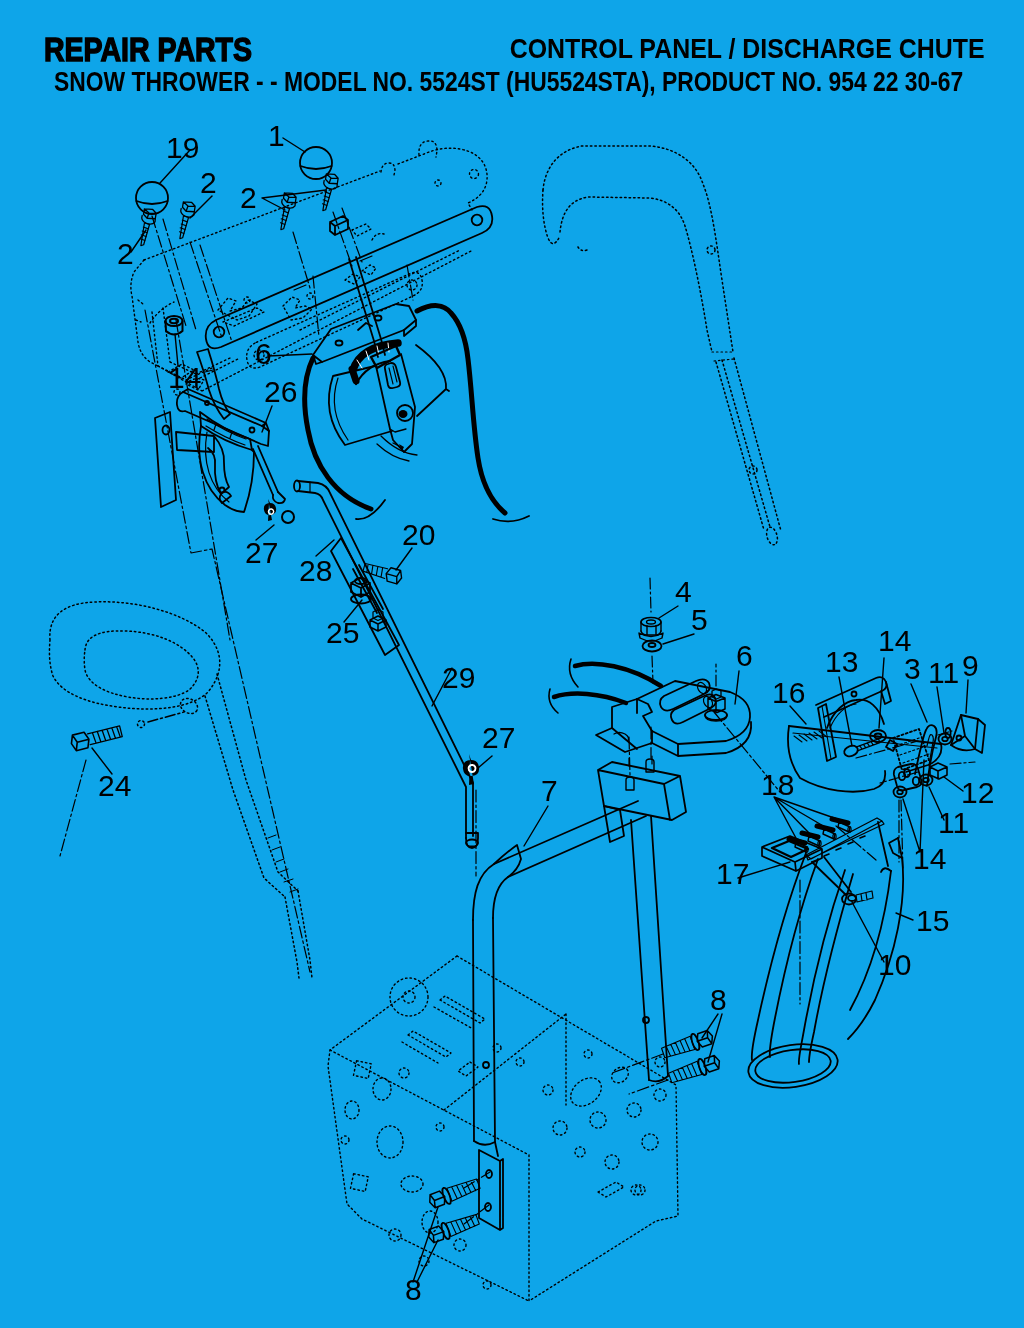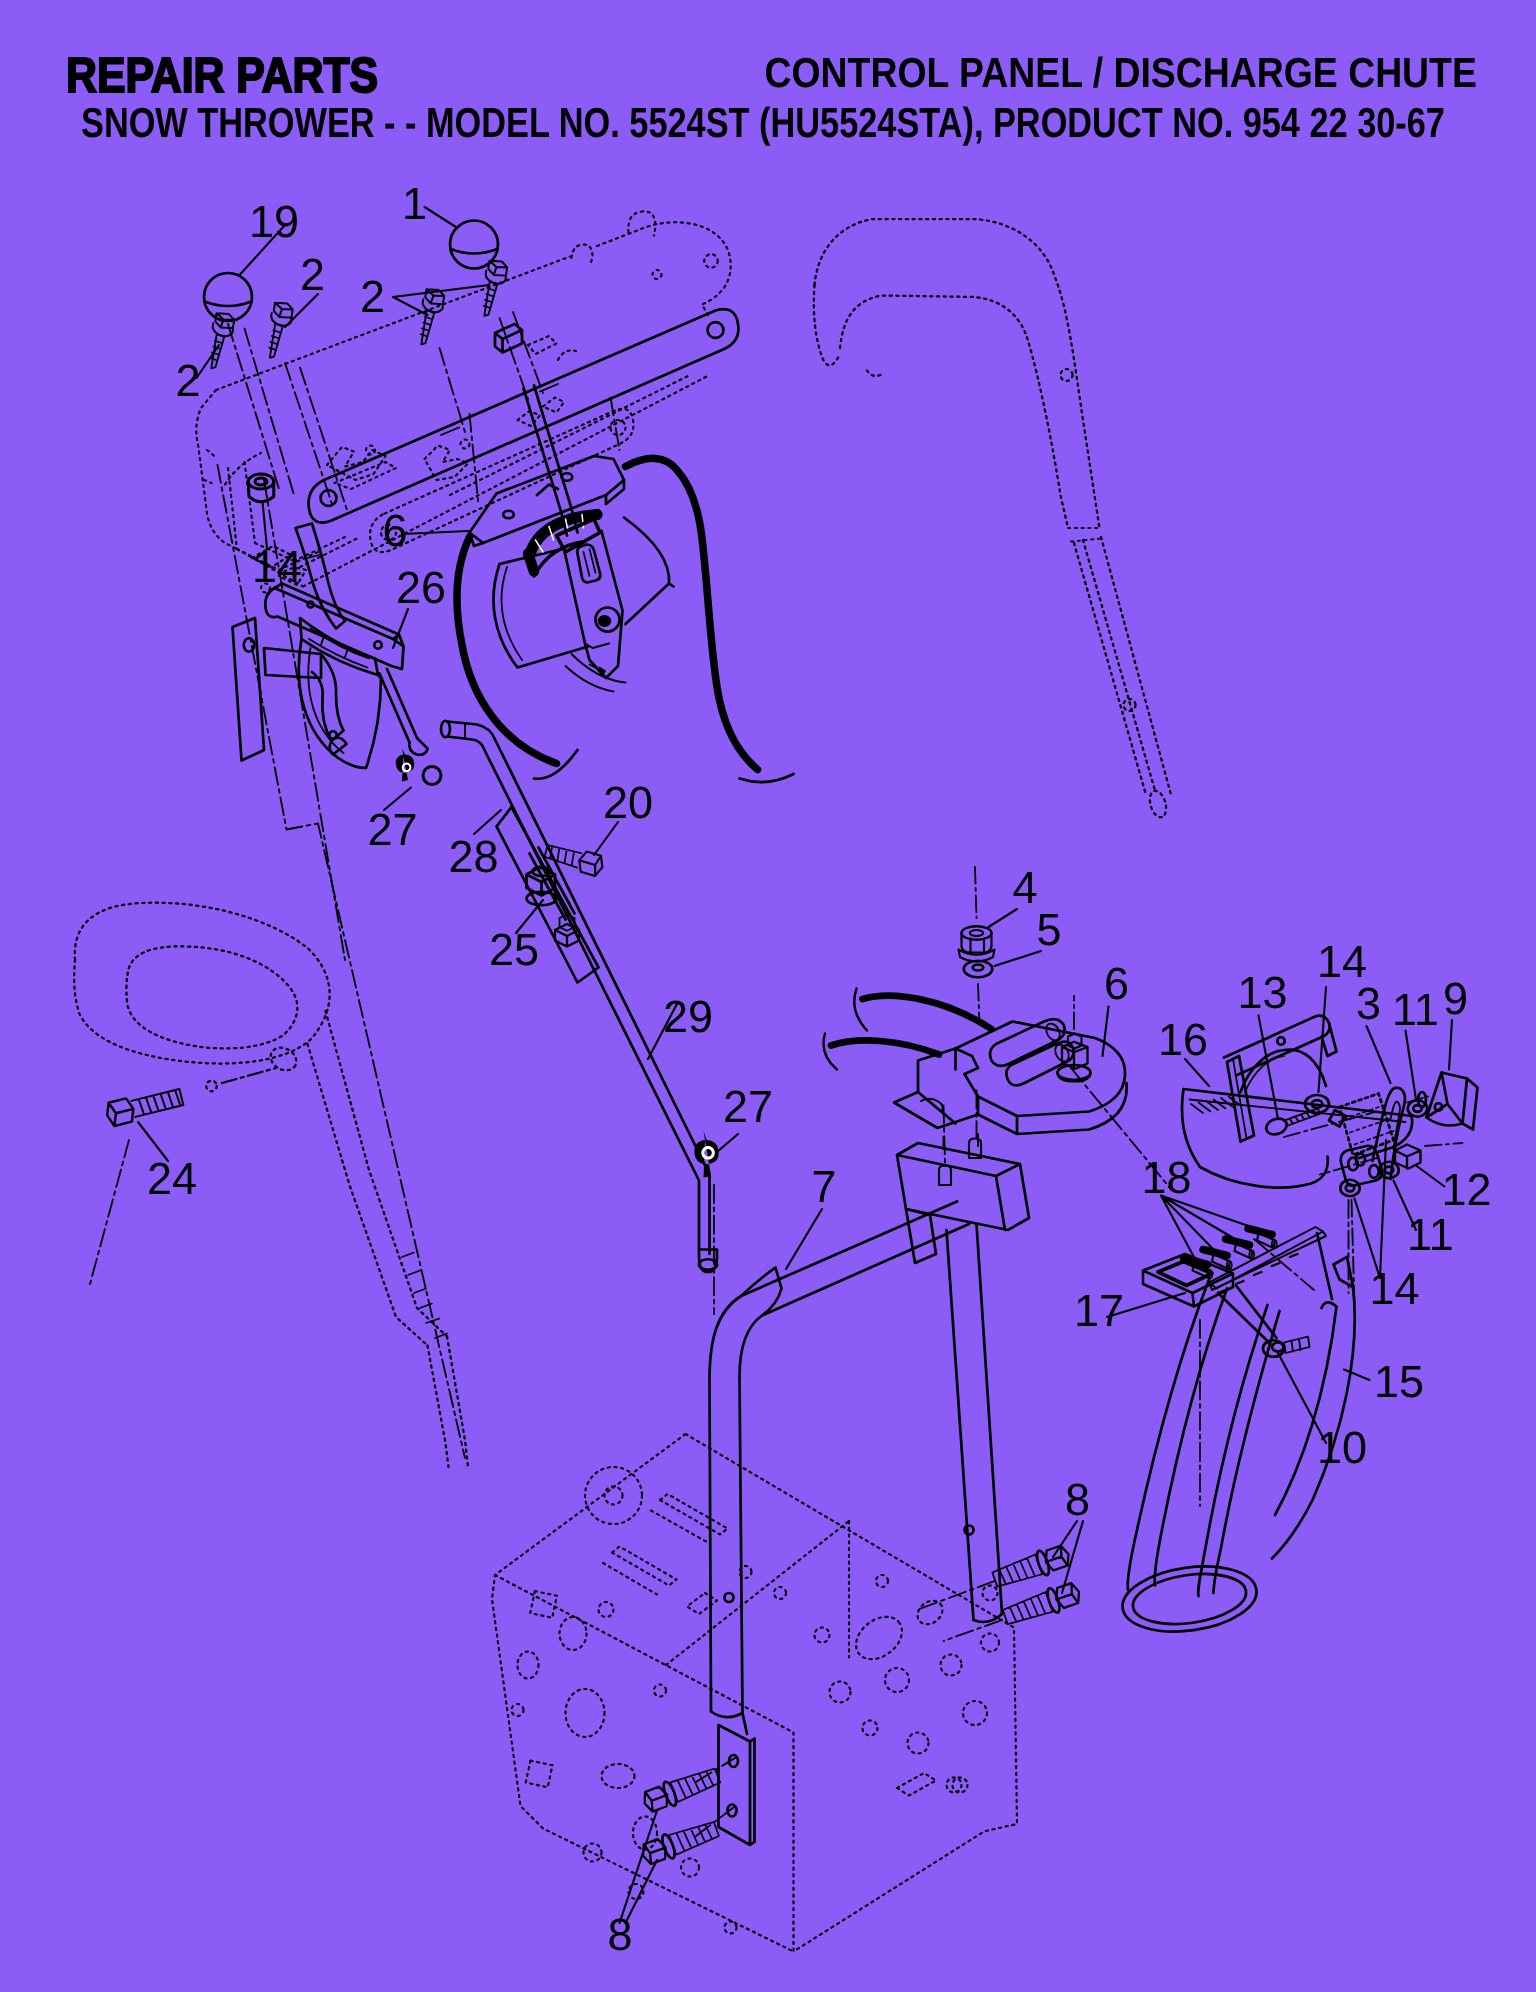--- a/index.html
+++ b/index.html
@@ -1,16 +1,16 @@
 <!DOCTYPE html>
 <html><head>
 <meta charset="utf-8">
 <style>
   html,body{margin:0;padding:0;background:#ffffff;}
-  #page{position:relative;width:1024px;height:1328px;background:#8b5cf6;overflow:hidden;}
+  #page{position:relative;width:1024px;height:1328px;background:#0ea5e9;overflow:hidden;}
   .hdr{font-family:"Liberation Sans",sans-serif;color:#000;}
   #t1{position:absolute;left:44px;top:31px;font-size:33px;font-weight:700;-webkit-text-stroke:1.4px #000;transform:scaleX(0.864);transform-origin:0 0;white-space:nowrap;}
   #t2{position:absolute;right:39px;top:33px;font-size:28px;font-weight:700;transform:scaleX(0.89);transform-origin:100% 0;white-space:nowrap;}
   #t3{position:absolute;left:54px;top:66px;font-size:28px;font-weight:700;transform:scaleX(0.817);transform-origin:0 0;white-space:nowrap;}
   svg{position:absolute;left:0;top:0;}
   text{font-family:"Liberation Sans",sans-serif;font-size:30px;fill:#000;}
 </style>
 </head>
 <body>
 <div id="page">

